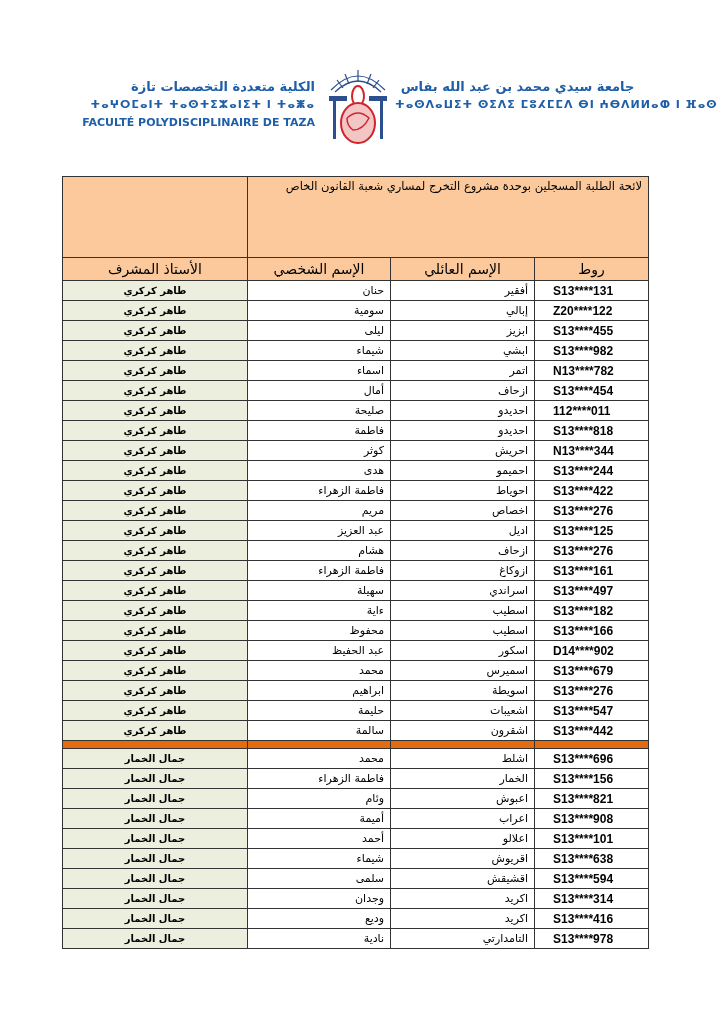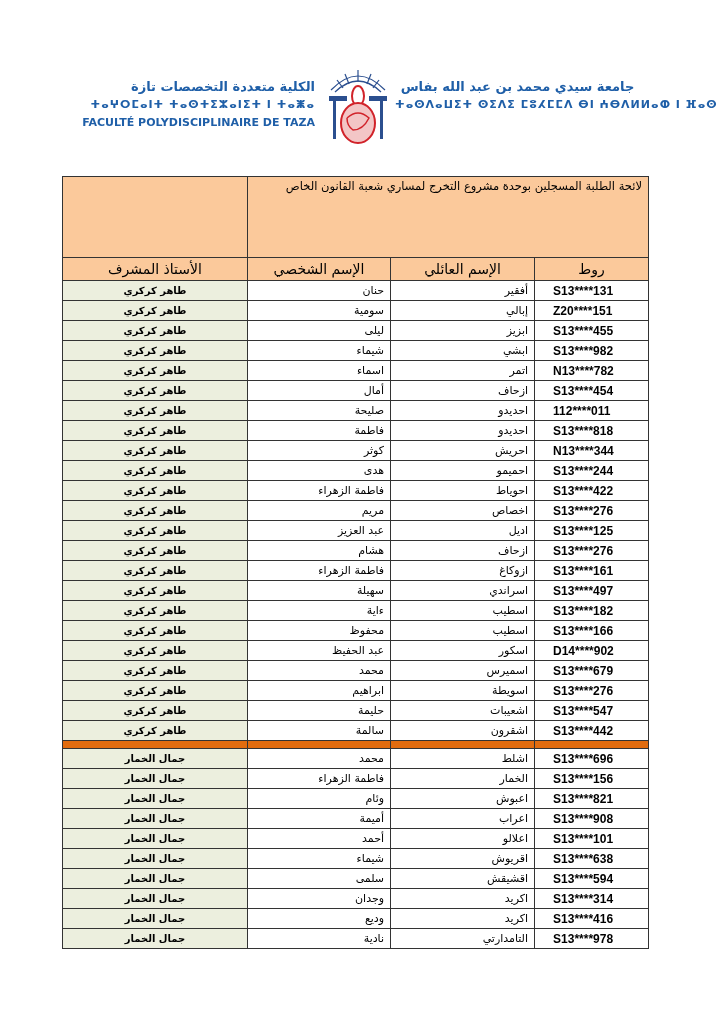--- a/index.html
+++ b/index.html
@@ -74,21 +74,21 @@
       <td class="th">الإسم الشخصي</td>
       <td class="th">الأستاذ المشرف</td>
     </tr>
   <tr>
         <td class="code">S13****131</td>
         <td class="fam">أفقير</td>
         <td class="first">حنان</td>
         <td class="sup">طاهر كركري</td>
       </tr>
       <tr>
-        <td class="code">Z20****151</td>
+        <td class="code">Z20****122</td>
         <td class="fam">إبالي</td>
         <td class="first">سومية</td>
         <td class="sup">طاهر كركري</td>
       </tr>
       <tr>
         <td class="code">S13****455</td>
         <td class="fam">ابزيز</td>
         <td class="first">ليلى</td>
         <td class="sup">طاهر كركري</td>
       </tr>

